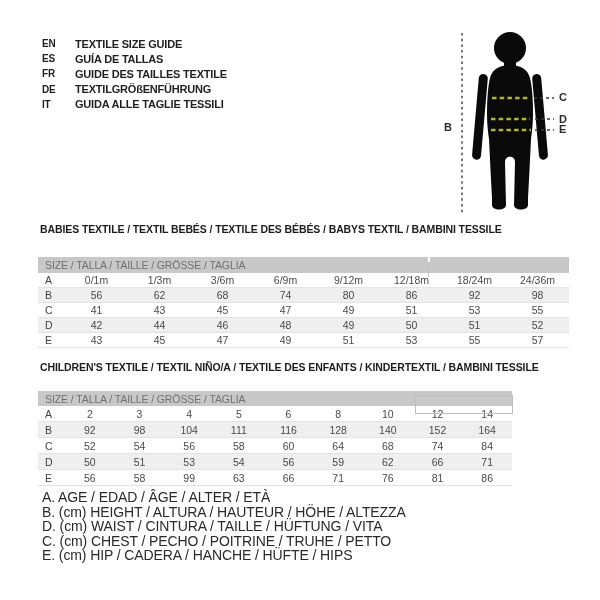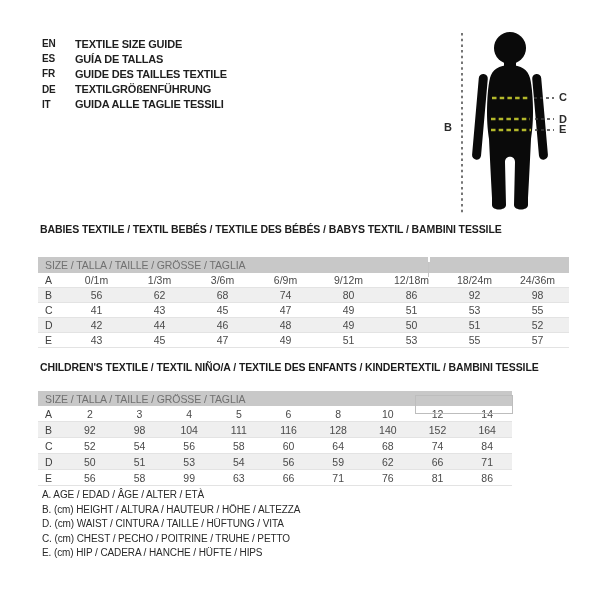--- a/index.html
+++ b/index.html
@@ -33,21 +33,21 @@
   .tcell{flex:1;text-align:center;}
 
   
   .hl{position:absolute;pointer-events:none;}
   .hl-babies-top{left:428px;top:246px;width:140px;height:16px;border-left:2px solid #ffffff;}
   .hl-babies-bottom{left:428px;top:262px;width:140px;height:15px;border-left:1px solid #c4c4c4;}
   .hl-children{left:415px;top:395px;width:96px;height:17px;border:1px solid #bdbdbd;}
 
   
   .legend-block{left:42px;top:489px;}
-  .legend-line{font-size:10px;color:#2a2a2a;height:14.5px;letter-spacing:-0.1px;white-space:nowrap;}
+  .legend-line{font-size:14px;color:#2a2a2a;height:14.5px;letter-spacing:-0.1px;white-space:nowrap;}
 </style>
 </head>
 <body>
 
 <div class="abs lang-block">
   <div class="lang-row">
     <span class="lang-code">EN</span>
     <span class="lang-label">TEXTILE SIZE GUIDE</span>
   </div>
   <div class="lang-row">

